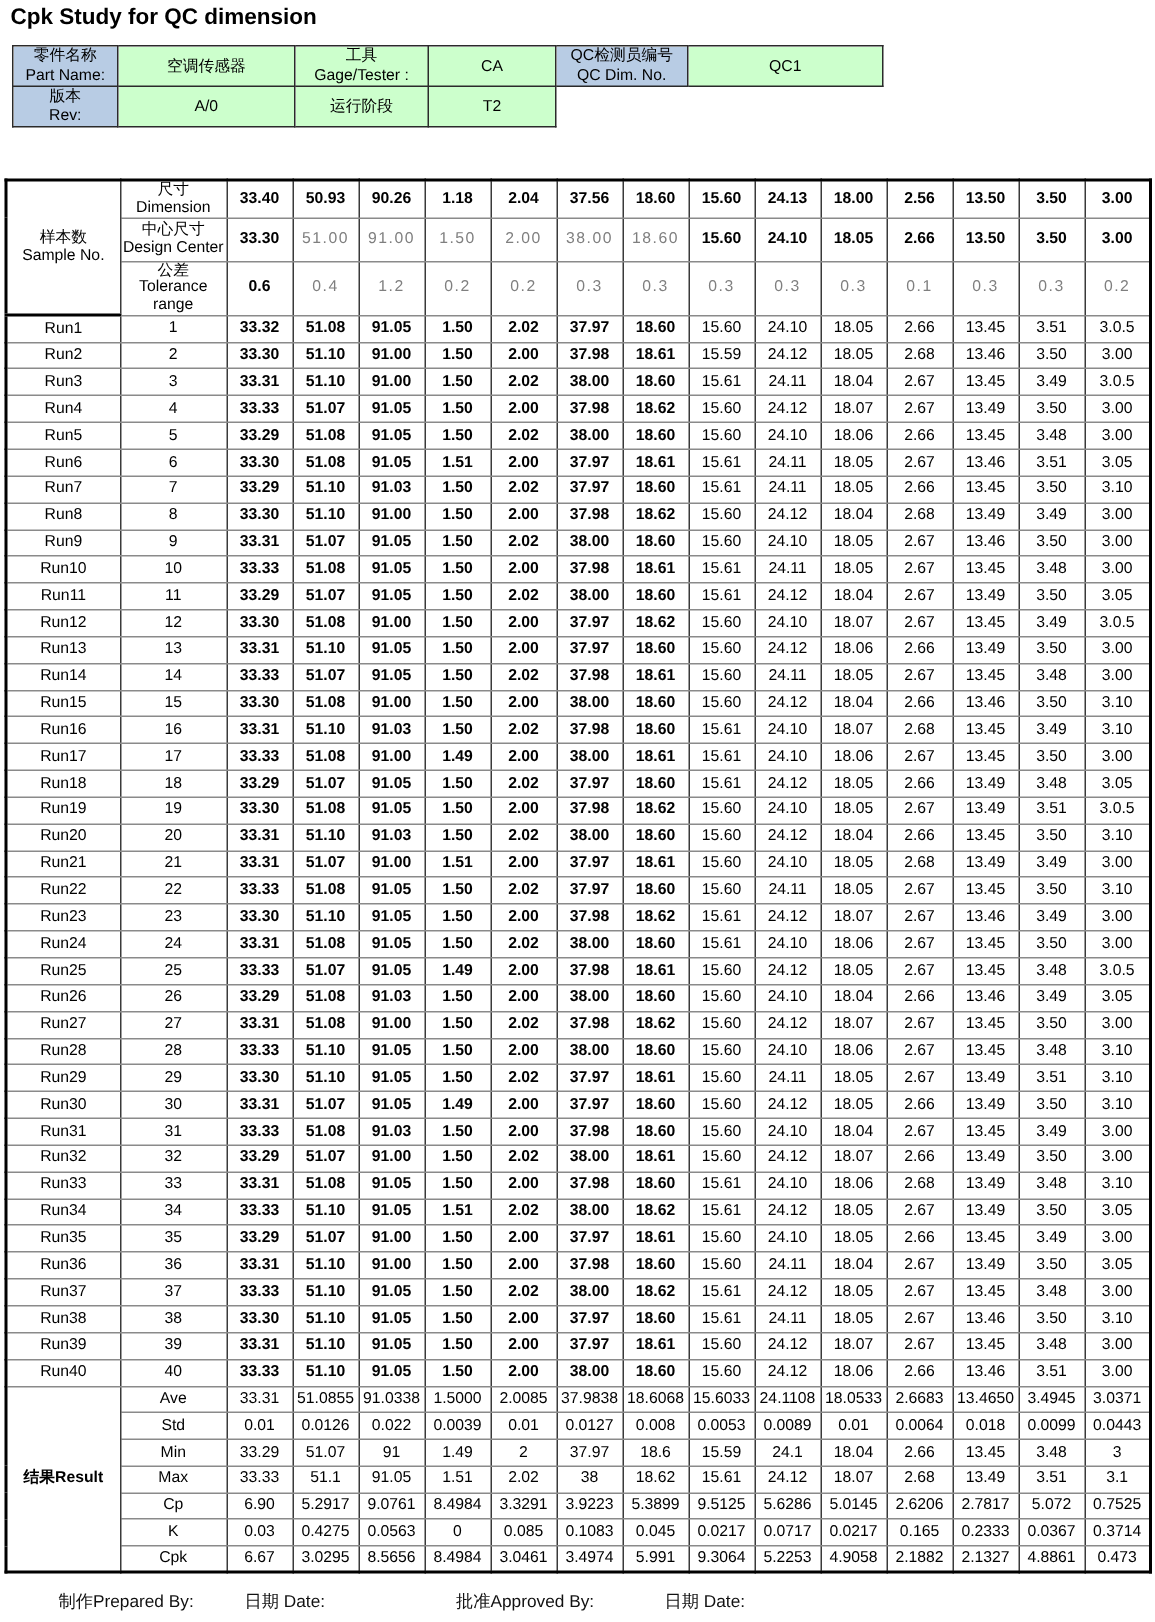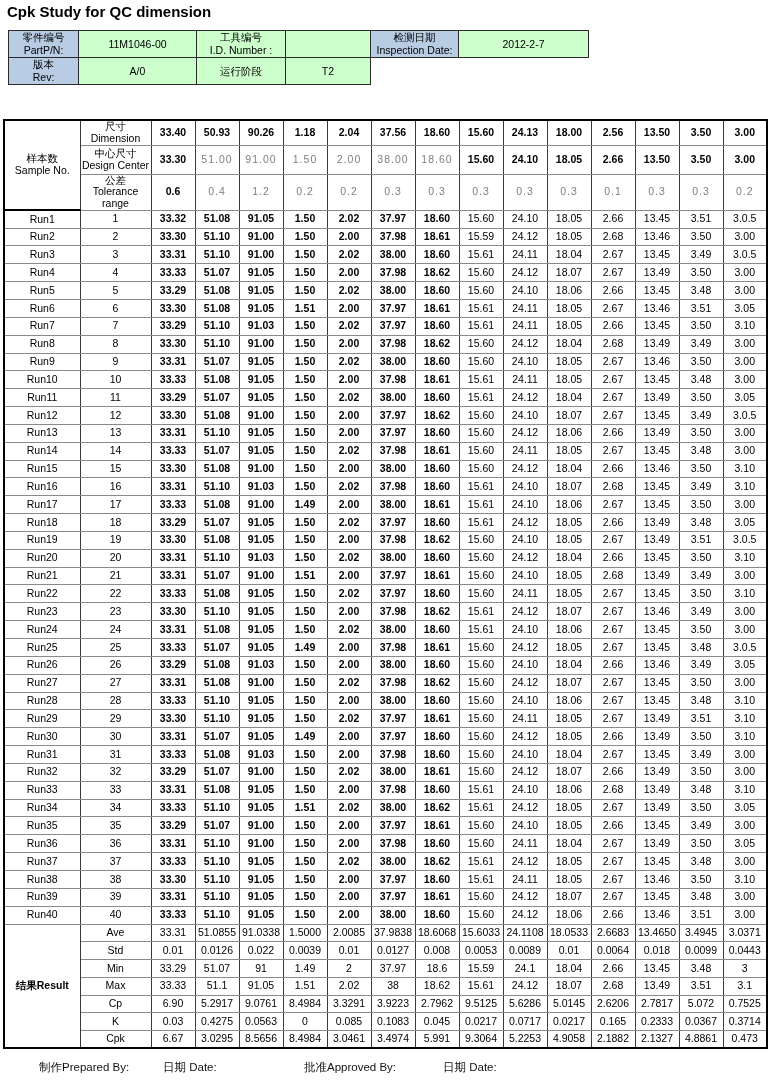--- a/index.html
+++ b/index.html
@@ -55,29 +55,29 @@
   <colgroup>
     <col style="width:70px">
       <col style="width:118px">
       <col style="width:89px">
     <col style="width:85px">
       <col style="width:88px">
       <col style="width:130px">
   </colgroup>
   <tbody>
     <tr>
-      <td class="lbl">零件编号
-PartP/N:</td>
-      <td class="val">11M1046-00</td>
-      <td class="val">工具编号
-I.D. Number :</td>
-      <td class="val"></td>
-      <td class="lbl">检测日期
-Inspection Date:</td>
-      <td class="val">2012-2-7</td>
+      <td class="lbl">零件名称
+Part Name:</td>
+      <td class="val">空调传感器</td>
+      <td class="val">工具
+Gage/Tester :</td>
+      <td class="val">CA</td>
+      <td class="lbl">QC检测员编号
+QC Dim. No.</td>
+      <td class="val">QC1</td>
     </tr>
     <tr>
       <td class="lbl">版本
 Rev:</td>
       <td class="val">A/0</td>
       <td class="val">运行阶段</td>
       <td class="val">T2</td>
       <td class="ghost"></td>
       <td class="ghost"></td>
     </tr>
@@ -939,21 +939,21 @@
           <td class="resval">3.1</td>
         </tr>
         <tr class="res-row">
           <td class="reslbl">Cp</td>
           <td class="resval">6.90</td>
           <td class="resval">5.2917</td>
           <td class="resval">9.0761</td>
           <td class="resval">8.4984</td>
           <td class="resval">3.3291</td>
           <td class="resval">3.9223</td>
-          <td class="resval">2.7962</td>
+          <td class="resval">5.3899</td>
           <td class="resval">9.5125</td>
           <td class="resval">5.6286</td>
           <td class="resval">5.0145</td>
           <td class="resval">2.6206</td>
           <td class="resval">2.7817</td>
           <td class="resval">5.072</td>
           <td class="resval">0.7525</td>
         </tr>
         <tr class="res-row">
           <td class="reslbl">K</td>

